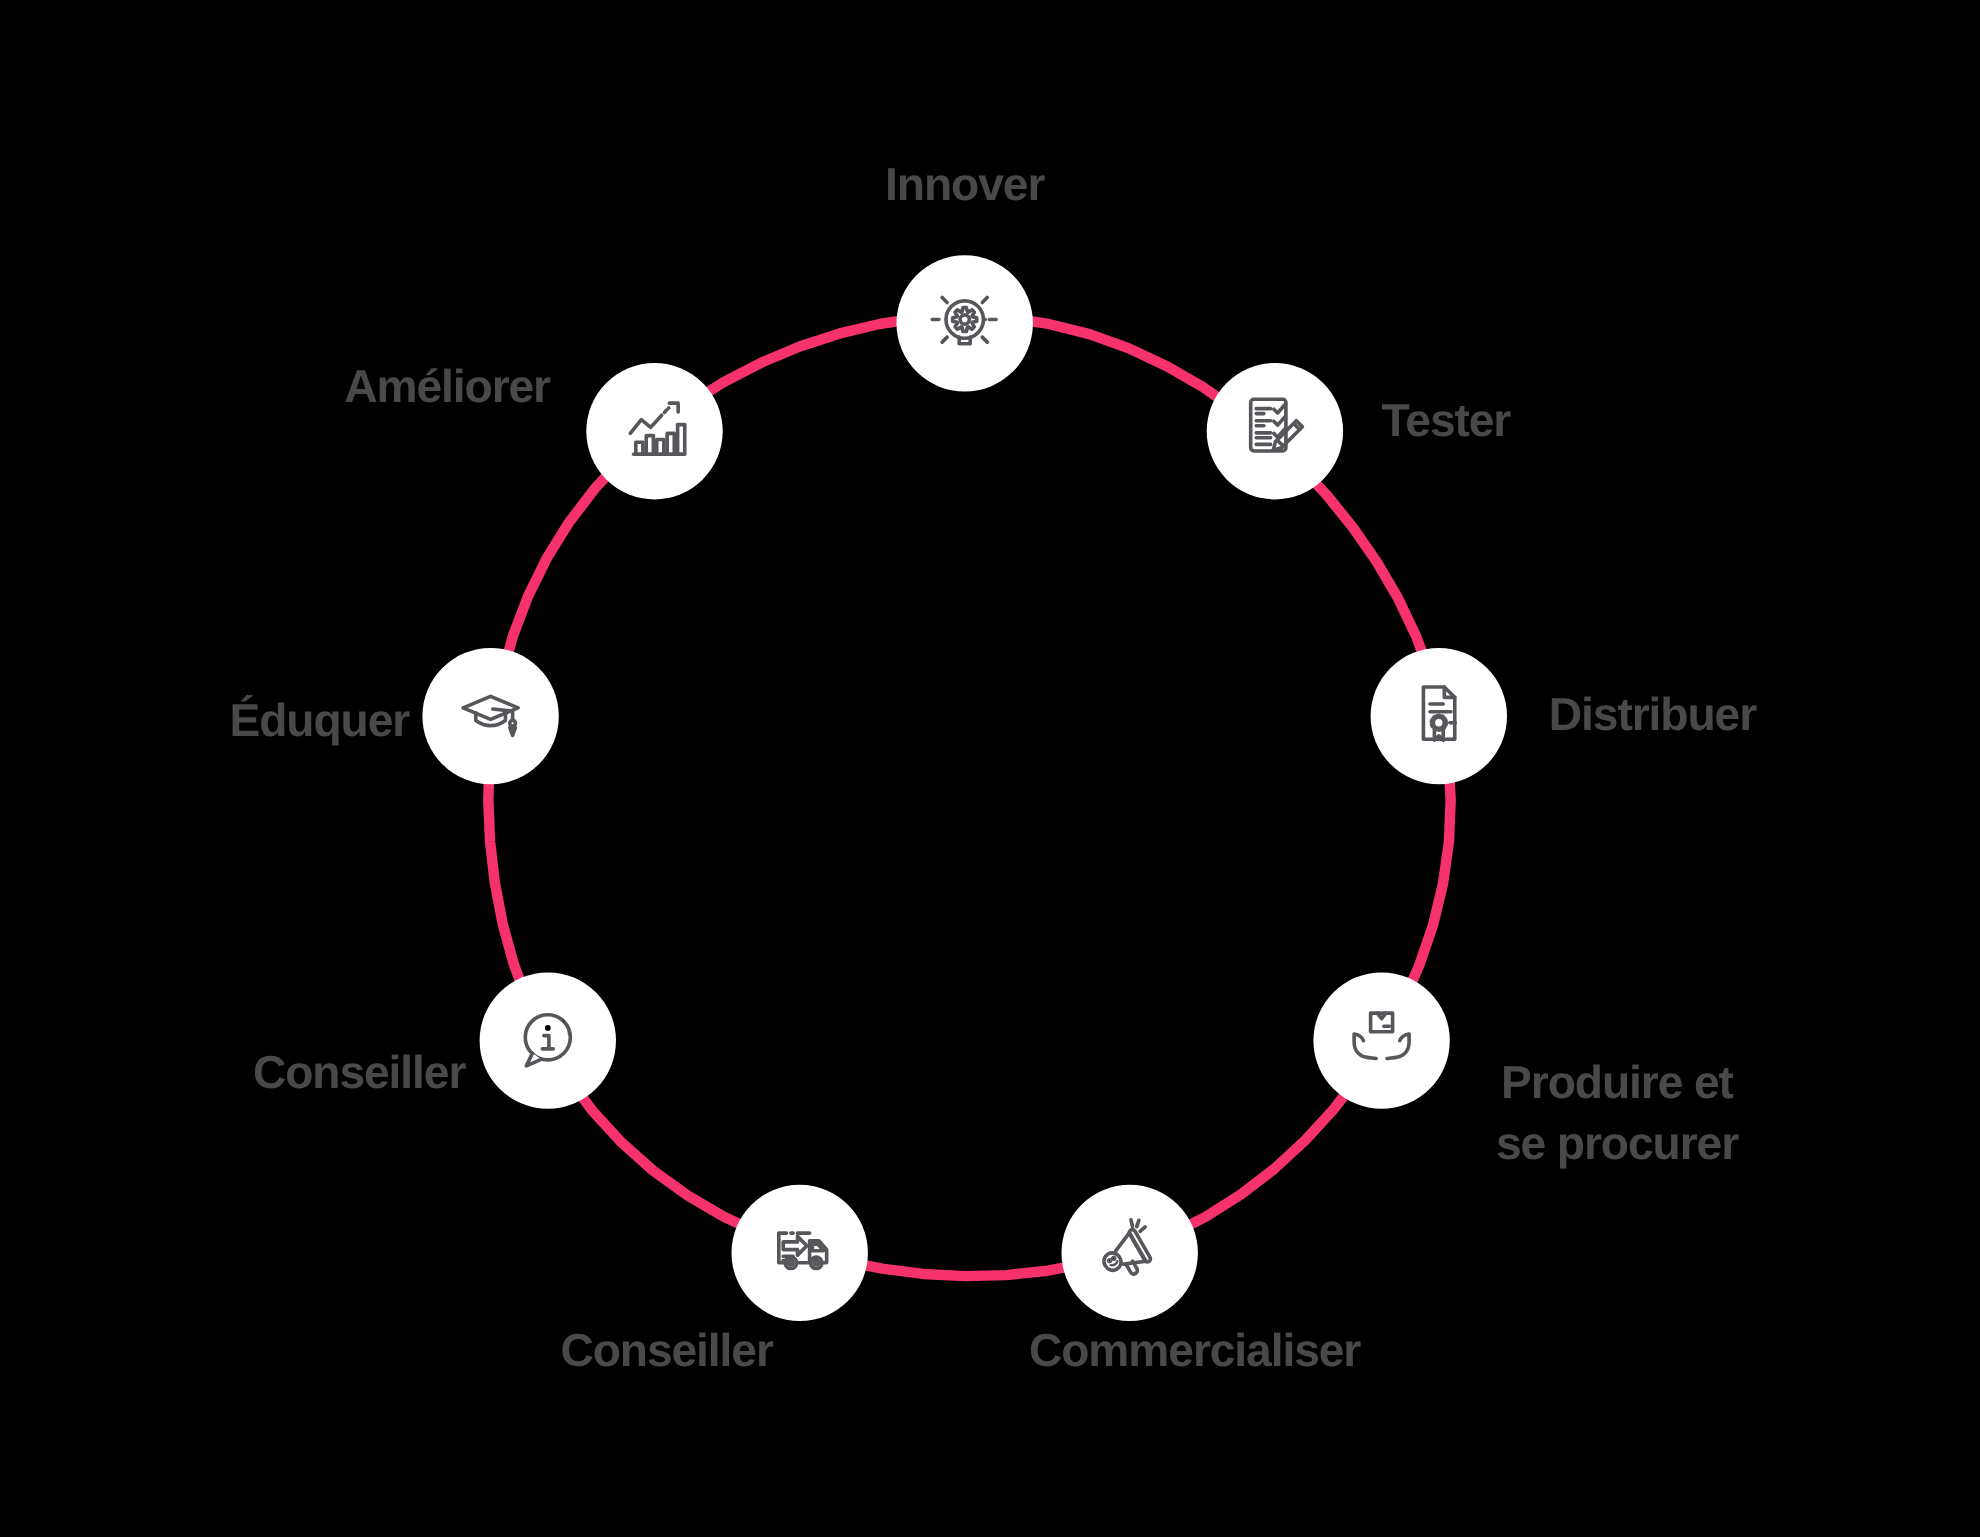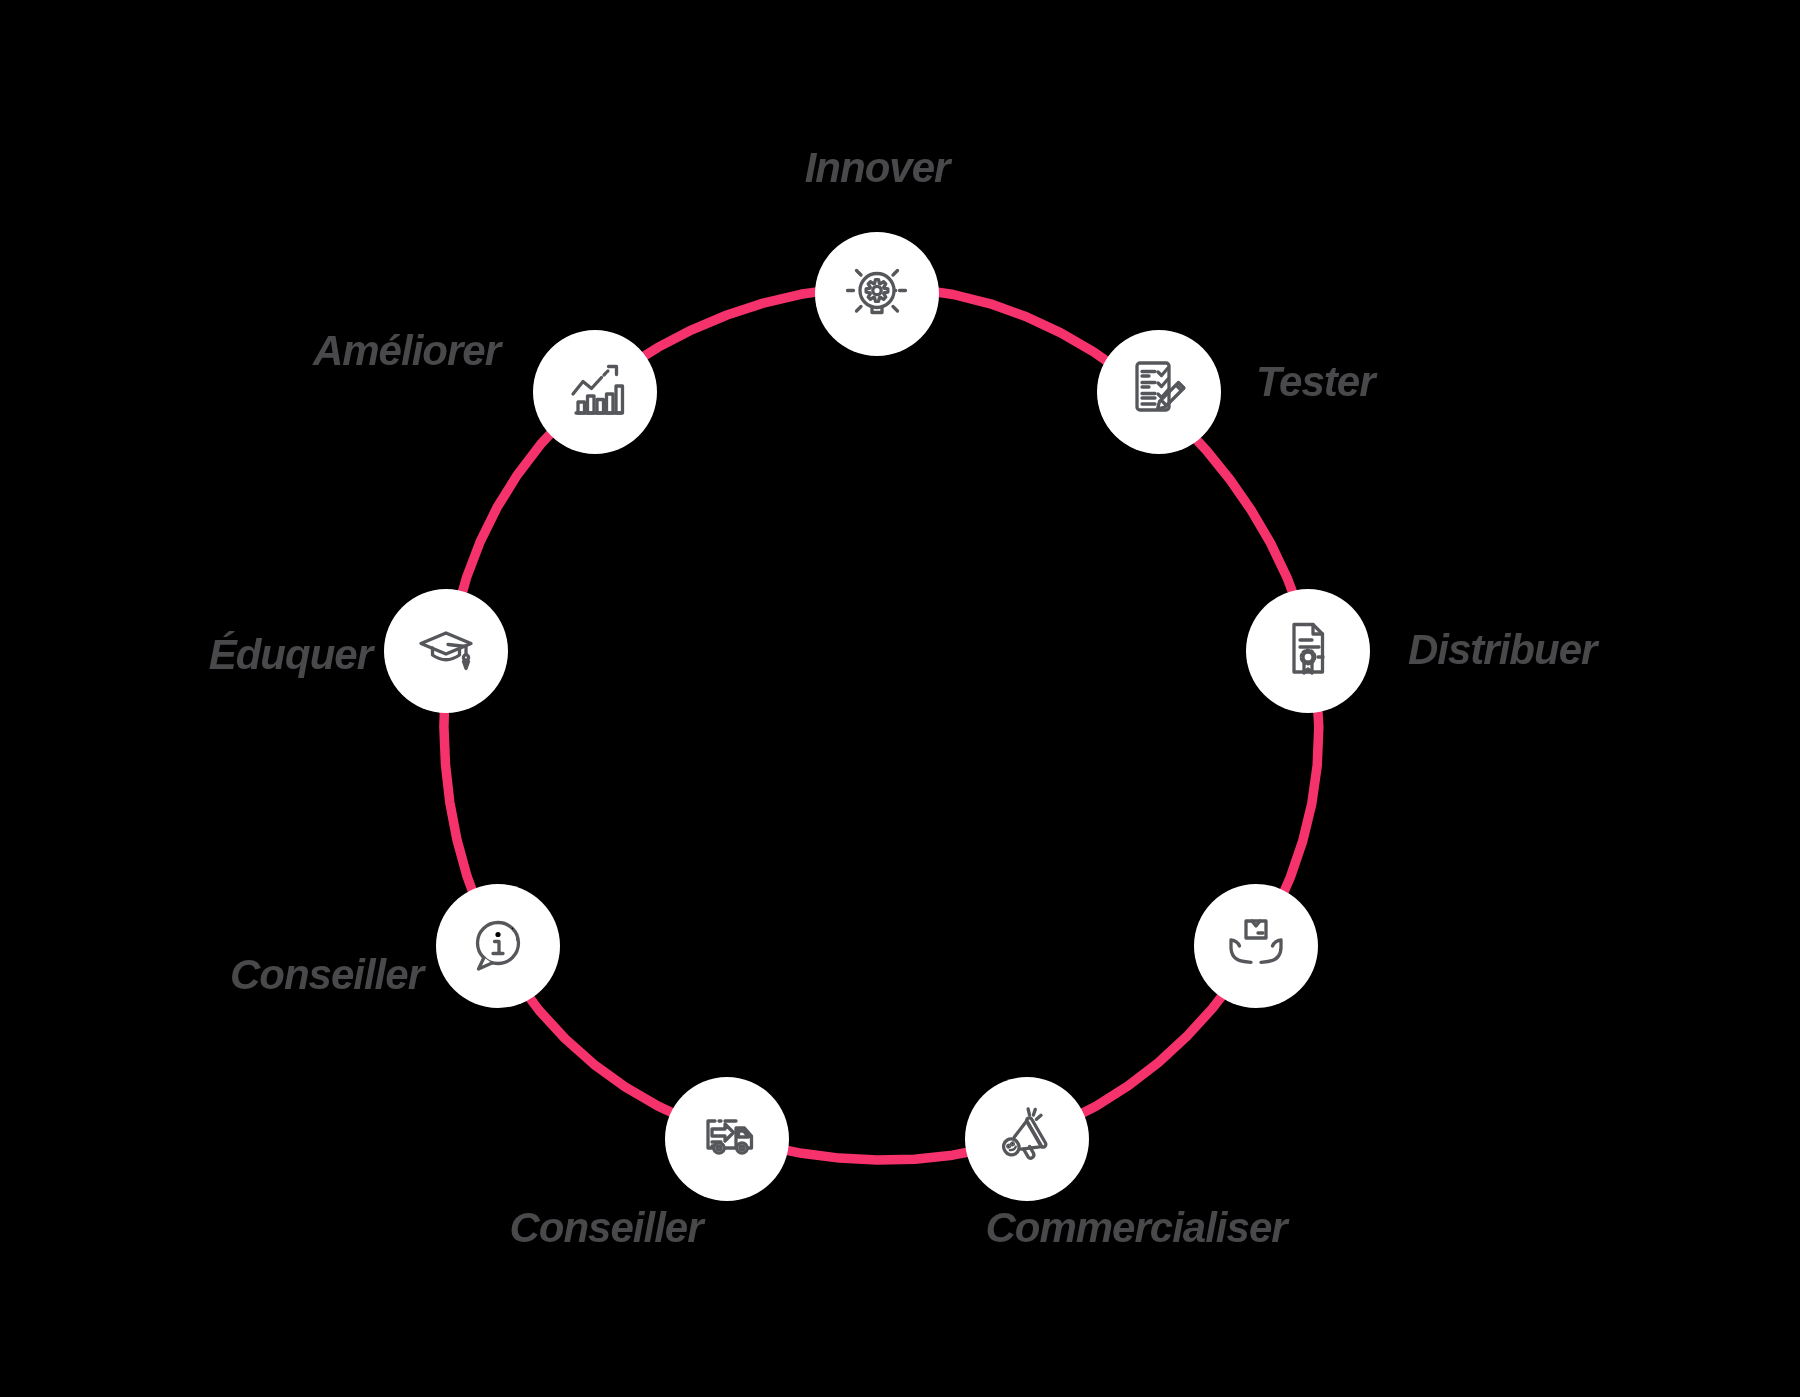--- a/index.html
+++ b/index.html
@@ -4,21 +4,21 @@
 <style>
   html,body{margin:0;padding:0;background:var(--bg,#000);}
   .stage{position:relative;width:1800px;height:1397px;background:var(--bg,#000);overflow:hidden;
          font-family:"Liberation Sans","DejaVu Sans",sans-serif;}
   .ring-svg{position:absolute;left:0;top:0;width:1800px;height:1397px;}
   .ring-svg path{fill:none;stroke:var(--ring,#F5326C);stroke-width:9.5;stroke-linejoin:round;}
   .node{position:absolute;width:124px;height:124px;border-radius:50%;
         background:var(--node-fill,#fff);display:flex;align-items:center;justify-content:center;}
   .node svg{stroke:var(--icon,#56575B);fill:none;stroke-width:3.3;stroke-linecap:round;stroke-linejoin:round;}
   .label{position:absolute;color:var(--label,#49494B);font-weight:700;font-size:42px;
-         letter-spacing:-1px;line-height:52px;white-space:nowrap;font-style:italic;}
+         letter-spacing:-1px;line-height:52px;white-space:nowrap;}
   .l-center{transform:translateX(-50%);text-align:center;}
   .l-right-anchor{transform:translateX(-100%);}
   .l-two{line-height:56px;}
 </style>
 </head>
 <body>
 
 <div class="stage">
 
   <svg class="ring-svg" viewBox="0 0 1800 1397">
@@ -123,19 +123,23 @@
       <rect x="60" y="33" width="6.5" height="27"></rect>
       <path d="M17,41 L27,28.5 35.5,35.5 45.5,24.5"></path>
       <path d="M48,22 l2,-2.2 M51.5,18.3 l0.4,-0.4"></path>
       <polyline points="52.5,13.5 60.5,13.5 60.5,21.5"></polyline>
     </svg>
   </div>
 
   <div class="label l-center" style="left:877px;top:142px">Innover</div>
   <div class="label" style="left:1256px;top:356px">Tester</div>
   <div class="label" style="left:1408px;top:624px">Distribuer</div>
-  <div class="label l-center" style="left:1136px;top:1202px">Commercialiser</div>
+  <div class="label l-center l-two" style="left:1470px;top:956px">
+    <span>Produire et</span><br>
+    <span>se procurer</span>
+  </div>
+  <div class="label l-center" style="left:1086px;top:1202px">Commercialiser</div>
   <div class="label l-center" style="left:606px;top:1202px">Conseiller</div>
   <div class="label l-right-anchor" style="left:423px;top:949px">Conseiller</div>
   <div class="label l-right-anchor" style="left:372px;top:629px">Éduquer</div>
   <div class="label l-right-anchor" style="left:500px;top:325px">Améliorer</div>
 
 </div>
 
 </body></html>

